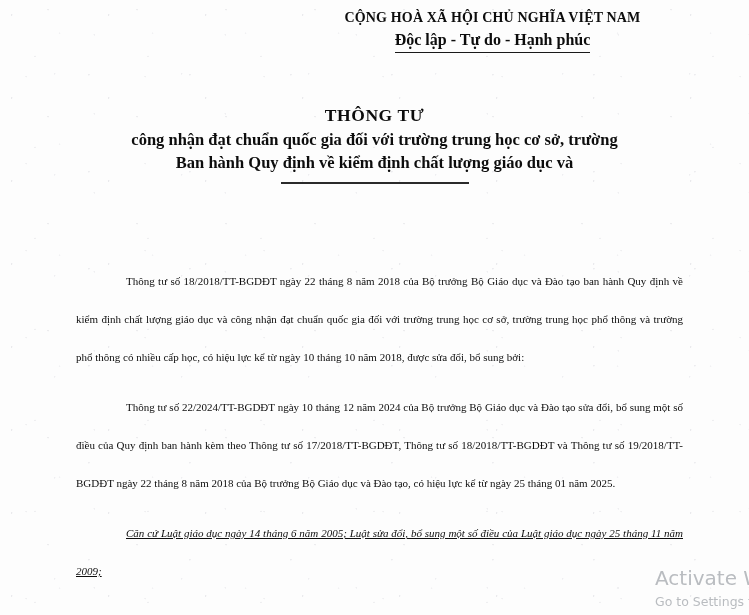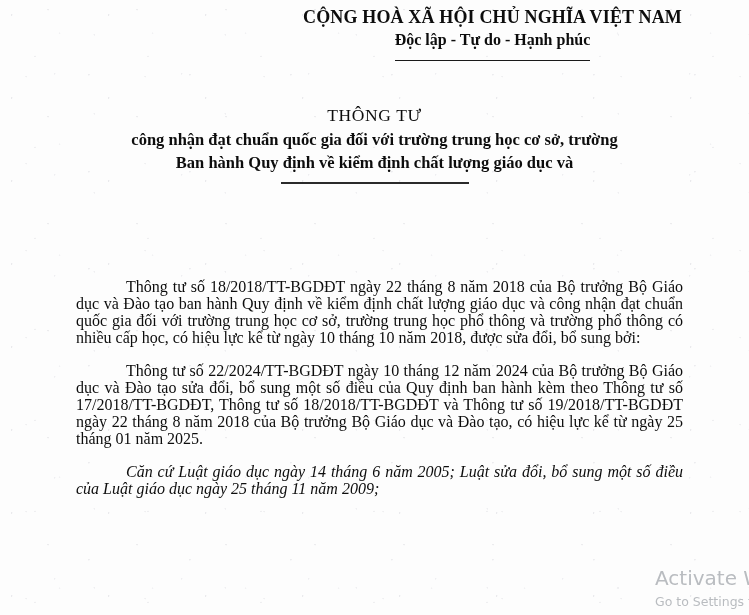--- a/index.html
+++ b/index.html
@@ -37,48 +37,48 @@
   
   #national-header {
     position: absolute;
     top: 7px;
     left: 280px;
     width: 425px;
     text-align: center;
   }
   .nat-line1 {
     font-weight: bold;
-    font-size: 18px;
+    font-size: 14px;
     letter-spacing: .15px;
     line-height: 21px;
     white-space: nowrap;
   }
   .nat-line2-wrap {
     margin-top: 2px;
     line-height: 20px;
   }
   .nat-line2 {
     font-weight: bold;
     font-size: 16px;
     display: inline-block;
     border-bottom: 1.6px solid #1a1a1a;
-    padding-bottom: 10px;
+    padding-bottom: 2px;
     white-space: nowrap;
   }
 
   
   #title-block {
     position: absolute;
     top: 104px;
     left: 60px;
     width: 629px;
     text-align: center;
   }
   .doc-type {
-    font-weight: normal;
+    font-weight: bold;
     font-size: 17.5px;
     letter-spacing: .6px;
     line-height: 22px;
   }
   .doc-subtitle {
     font-weight: bold;
     font-size: 16.5px;
     line-height: 22.5px;
     margin-top: 3px;
   }
@@ -93,28 +93,29 @@
   
   #body-text {
     position: absolute;
     top: 262px;
     left: 76px;
     width: 607px;
   }
   .para {
     text-align: justify;
     text-justify: inter-word;
-    font-size: 16px;
-    line-height: 17px;
+    font-size: 11px;
+    line-height: 38px;
     text-indent: 50px;
-    margin: 16px 0 12px 0;
+    margin: 0 0 12px 0;
   }
   .para.italic {
     font-style: italic;
     margin-bottom: 0;
+    text-decoration: underline;
   }
 
   
   #watermark {
     position: absolute;
     left: 655px;
     top: 566px;
     width: 190px;
     font-family: "DejaVu Sans", "Liberation Sans", sans-serif;
     color: #b9bcc0;

